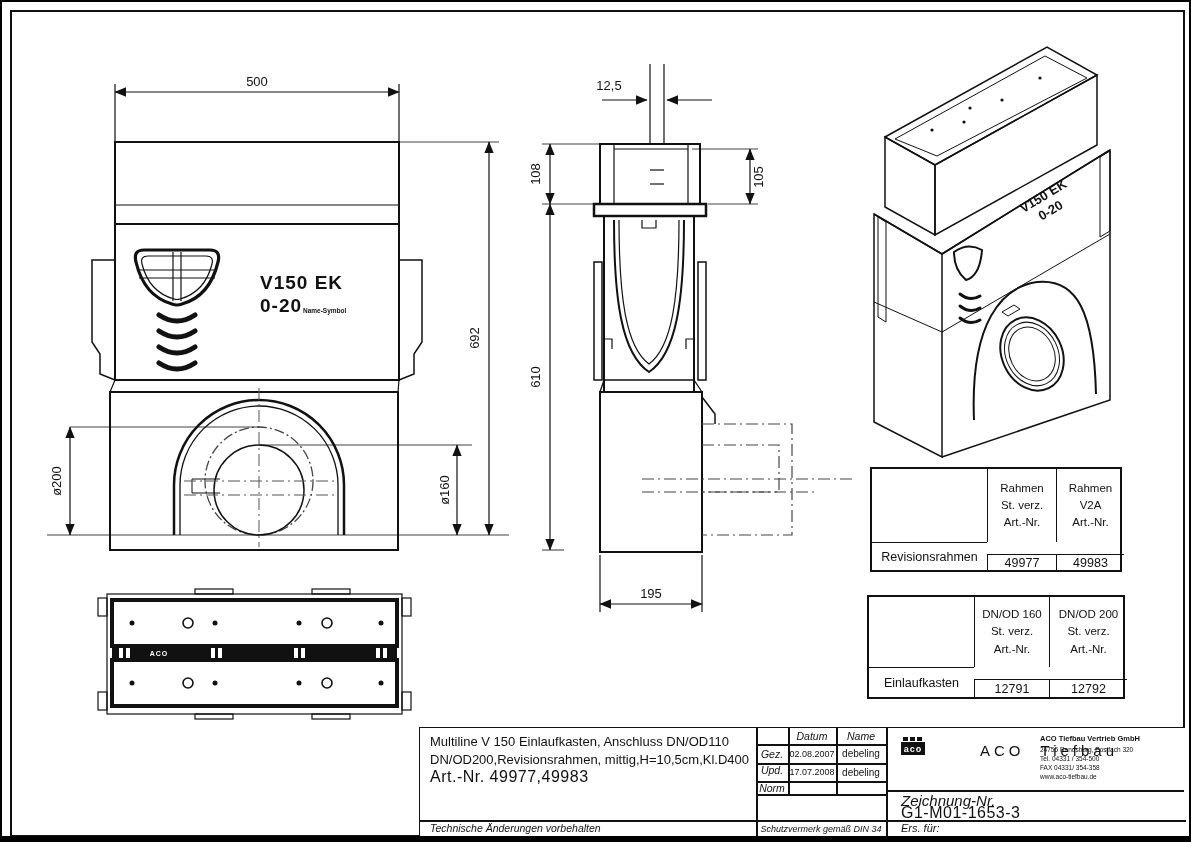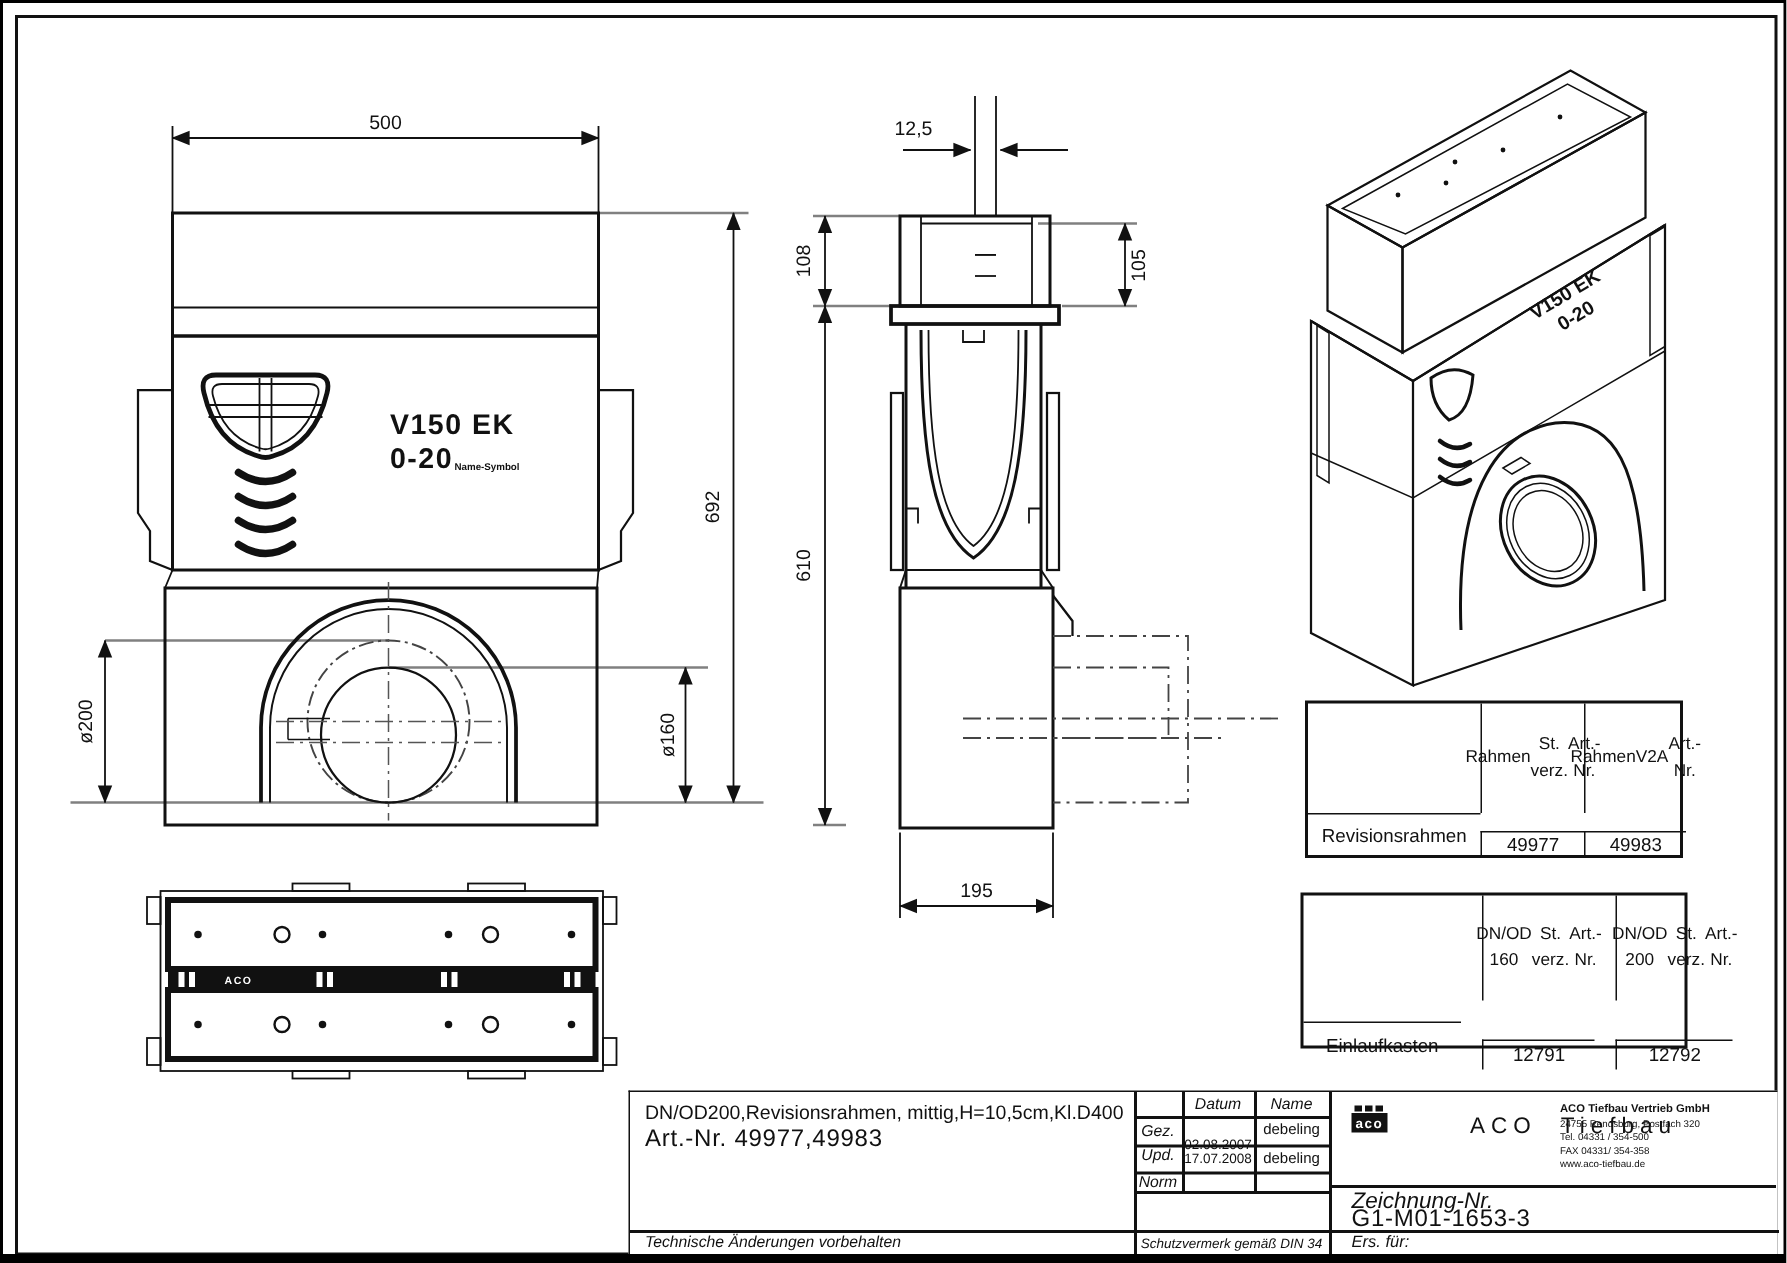--- a/index.html
+++ b/index.html
@@ -10,21 +10,21 @@
   svg{position:absolute;left:0;top:0;}
   svg text{font-family:"Liberation Sans",sans-serif;fill:#111;}
   .dim{font-size:13px;}
   .mark{font-weight:bold;font-size:19px;letter-spacing:1px;}
   .marksub{font-weight:bold;font-size:6.5px;}
   .isomark{font-weight:bold;font-size:13px;}
   .acoplan{font-weight:bold;font-size:7px;fill:#fff;letter-spacing:1px;}
 
   
   .dtable{position:absolute;border:2px solid #111;box-sizing:border-box;display:grid;background:#fff;}
-  .dtable .cell{border-left:1.5px solid #111;border-top:1.5px solid #111;display:flex;
+  .dtable .cell{border-left:1.5px solid #111;border-top:1.5px solid #111;display:flex;flex-direction:column;
                 align-items:center;justify-content:center;font-size:11.5px;line-height:1.5;text-align:center;}
   .dtable .cell.first{border-left:none;}
   .dtable .cell.toprow{border-top:none;}
   .dtable .rowlabel{justify-content:center;align-items:center;font-size:12.5px;}
   .dtable .val{font-size:12.5px;margin-top:12px;}
 
   
   #tblock{position:absolute;left:417px;top:725px;width:766px;height:110px;border:1.5px solid #111;
           border-right:none;box-sizing:border-box;background:#fff;}
   #tblock .vline,#tblock .hline{position:absolute;background:#111;}
@@ -283,21 +283,21 @@
     <div class="cell toprow">
       <span>Rahmen</span>
       <span>V2A</span>
       <span>Art.-Nr.</span>
     </div>
     <div class="cell first rowlabel">Revisionsrahmen</div>
     <div class="cell val">49977</div>
     <div class="cell val">49983</div>
   </div>
 
-  <div class="dtable" id="t-ek" style="left:865px;top:593px;width:258px;height:104px;grid-template-columns:105px 75px 78px;grid-template-rows:70px 32px;gap:14px;">
+  <div class="dtable" id="t-ek" style="left:865px;top:593px;width:258px;height:104px;grid-template-columns:105px 75px 78px;grid-template-rows:70px 32px;">
     <div class="cell first toprow"></div>
     <div class="cell toprow">
       <span>DN/OD 160</span>
       <span>St. verz.</span>
       <span>Art.-Nr.</span>
     </div>
     <div class="cell toprow">
       <span>DN/OD 200</span>
       <span>St. verz.</span>
       <span>Art.-Nr.</span>
@@ -314,29 +314,30 @@
     <div class="vline" style="left:416px;top:0;height:66px;"></div>
     <div class="vline" style="left:466px;top:0;height:110px;"></div>
     <div class="hline" style="left:336px;top:16px;width:130px;"></div>
     <div class="hline" style="left:336px;top:35px;width:130px;"></div>
     <div class="hline" style="left:336px;top:53px;width:130px;"></div>
     <div class="hline" style="left:336px;top:66px;width:130px;"></div>
     <div class="hline" style="left:466px;top:62px;width:298px;"></div>
     <div class="hline" style="left:0;top:92px;width:766px;"></div>
 
     <div id="benennung" class="abs">
+      <div class="ln">Multiline V 150 Einlaufkasten, Anschluss DN/OD110</div>
       <div class="ln">DN/OD200,Revisionsrahmen, mittig,H=10,5cm,Kl.D400</div>
       <div class="art">Art.-Nr. 49977,49983</div>
     </div>
     <div class="abs it" style="left:10px;top:94px;font-size:10.5px;">Technische Änderungen vorbehalten</div>
 
     <div class="minicell it" style="left:368px;top:0;width:48px;height:16px;font-size:10.5px;">Datum</div>
     <div class="minicell it" style="left:416px;top:0;width:50px;height:16px;font-size:10.5px;">Name</div>
     <div class="minicell it" style="left:336px;top:16px;width:32px;height:19px;font-size:10.5px;">Gez.</div>
-    <div class="minicell" style="left:368px;top:16px;width:48px;height:37px;font-size:9px;">02.08.2007</div>
+    <div class="minicell" style="left:368px;top:16px;width:48px;height:20px;font-size:9px;">02.08.2007</div>
     <div class="minicell" style="left:416px;top:16px;width:50px;height:19px;font-size:10px;">debeling</div>
     <div class="minicell it" style="left:336px;top:35px;width:32px;height:14px;font-size:10.5px;">Upd.</div>
     <div class="minicell" style="left:368px;top:35px;width:48px;height:18px;font-size:9px;">17.07.2008</div>
     <div class="minicell" style="left:416px;top:35px;width:50px;height:18px;font-size:10px;">debeling</div>
     <div class="minicell it" style="left:336px;top:53px;width:32px;height:13px;font-size:10.5px;">Norm</div>
     <div class="minicell" style="left:368px;top:53px;width:48px;height:13px;font-size:9px;"></div>
     <div class="minicell" style="left:416px;top:53px;width:50px;height:13px;font-size:10px;"></div>
     <div class="minicell it" style="left:336px;top:92px;width:130px;height:18px;font-size:9px;">Schutzvermerk gemäß DIN 34</div>
 
     <div id="acologo" class="abs">

